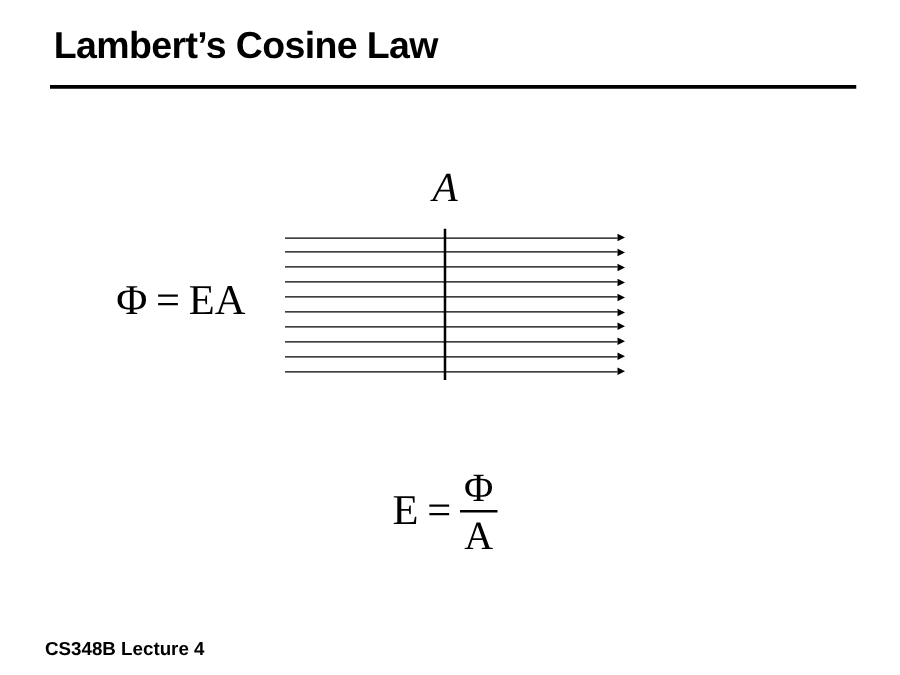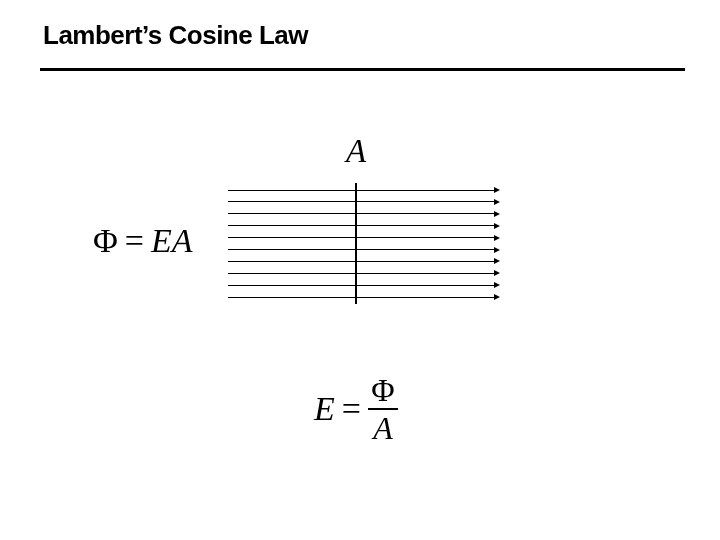--- a/index.html
+++ b/index.html
@@ -16,21 +16,21 @@
     background: var(--color-background, #ffffff);
     font-family: "Liberation Sans", sans-serif;
     color: var(--color-text, #000000);
     overflow: hidden;
     margin: 0 auto;
   }
   .slide-title {
     position: absolute;
     left: 43px;
     top: 20px;
-    font-size: 26px;
+    font-size: 30px;
     font-weight: bold;
     letter-spacing: -0.5px;
     white-space: nowrap;
   }
   .title-underline {
     position: absolute;
     left: 40px;
     top: 68px;
     width: 645px;
     height: 3px;
@@ -83,21 +83,21 @@
     background: var(--color-line, #000000);
   }
   
   .formula {
     position: absolute;
     font-family: "Liberation Serif", serif;
     font-size: 34px;
     line-height: 1;
     white-space: nowrap;
   }
-  .formula .var { font-style: italic; }
+  .formula .var { }
   .formula .upright { font-style: normal; }
   .formula .eq { font-style: normal; margin: 0 7px; }
   .formula-flux {
     left: 93px;
     top: 224px;
   }
   .formula-irradiance {
     left: 314px;
     top: 372px;
     display: flex;
@@ -195,15 +195,16 @@
   <div class="formula formula-irradiance">
     <span class="var lhs">E</span>
     <span class="eq">=</span>
     <span class="fraction">
       <span class="upright num">Φ</span>
       <span class="frac-bar"></span>
       <span class="var den">A</span>
     </span>
   </div>
 
+  <div class="footer-left">CS348B Lecture 4</div>
 
 
 </div>
 
 </body></html>

